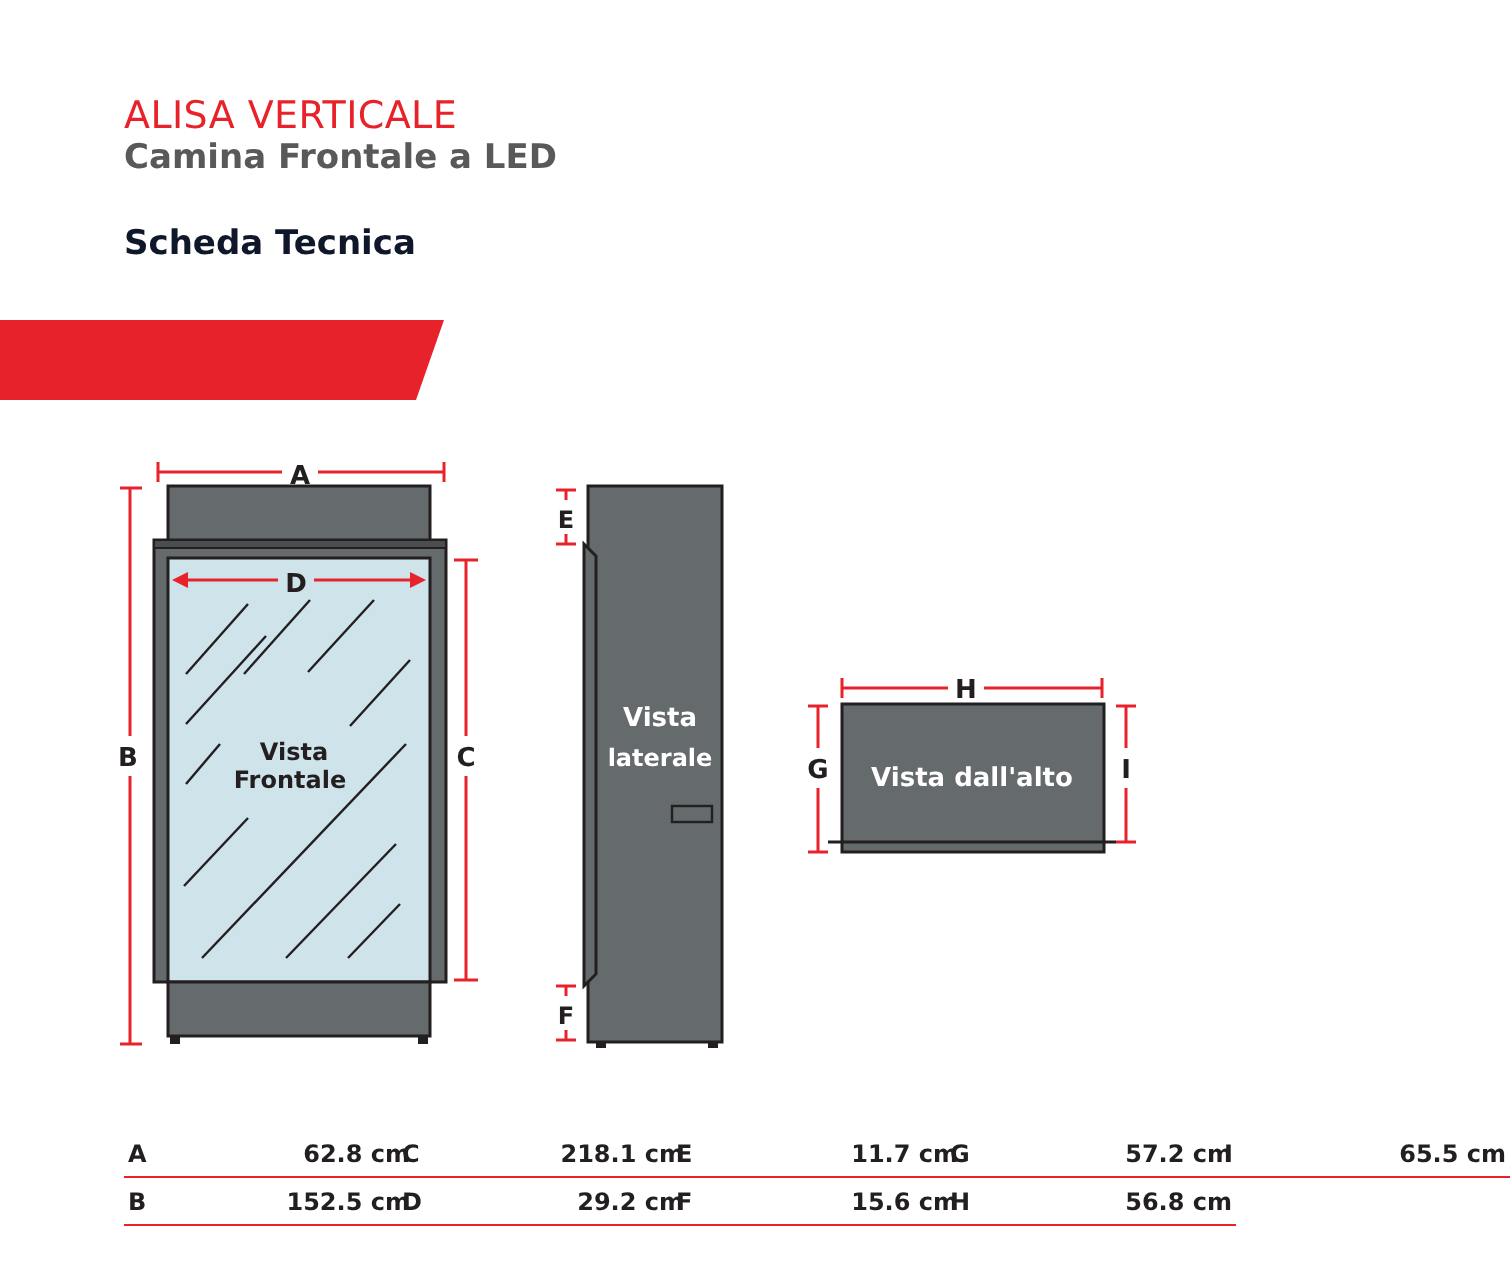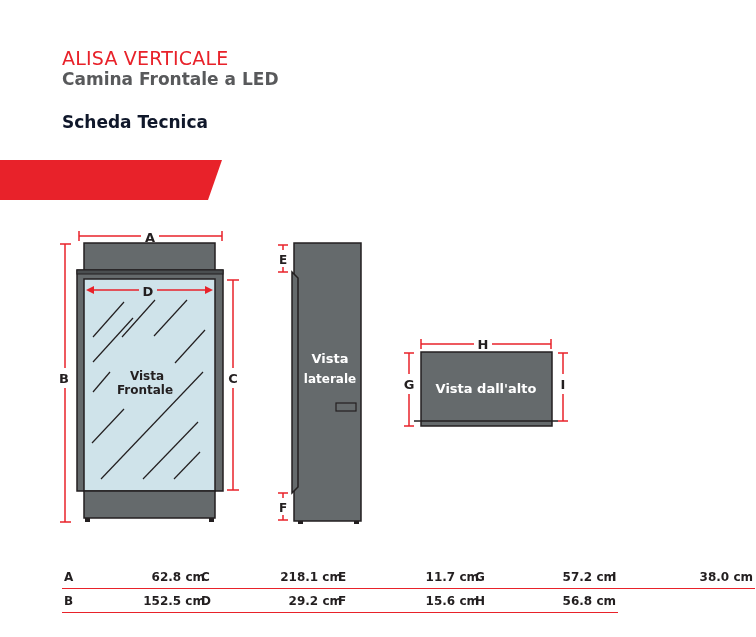--- a/index.html
+++ b/index.html
@@ -164,14 +164,14 @@
 <div class="spec" style="left:473px;top:566px;">
   <span class="k">G</span>
     <span class="v">57.2 cm</span>
 </div>
 <div class="spec" style="left:473px;top:590px;">
   <span class="k">H</span>
     <span class="v">56.8 cm</span>
 </div>
 <div class="spec" style="left:610px;top:566px;">
   <span class="k">I</span>
-    <span class="v">38.0 cm</span>
+    <span class="v">65.5 cm</span>
 </div>
 
 </body></html>

